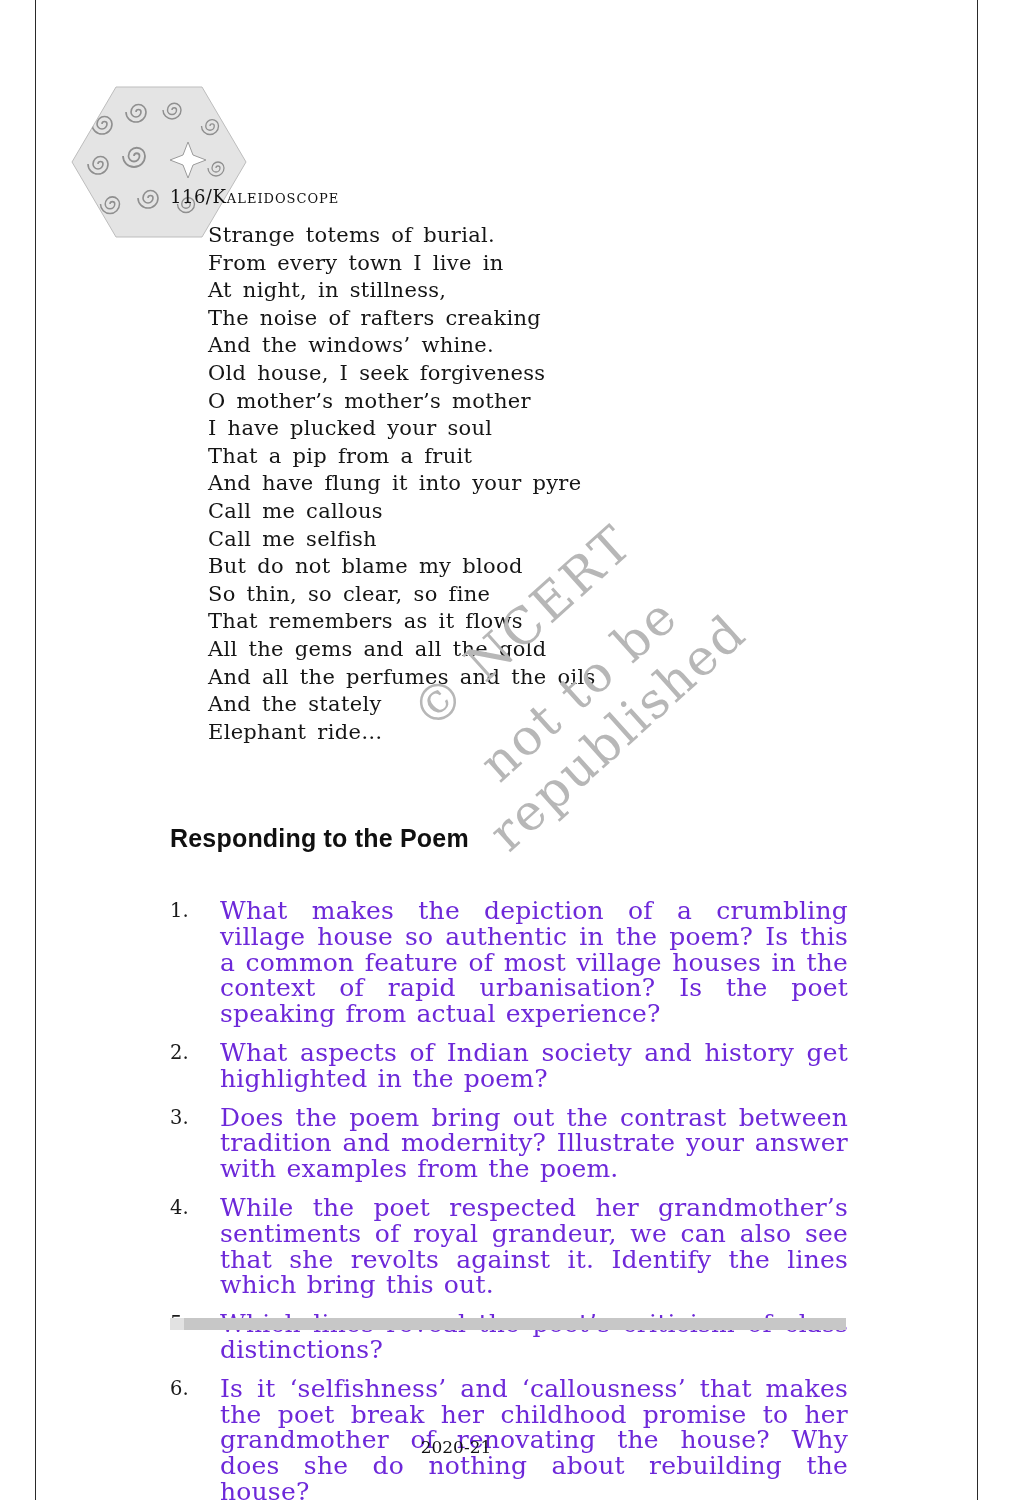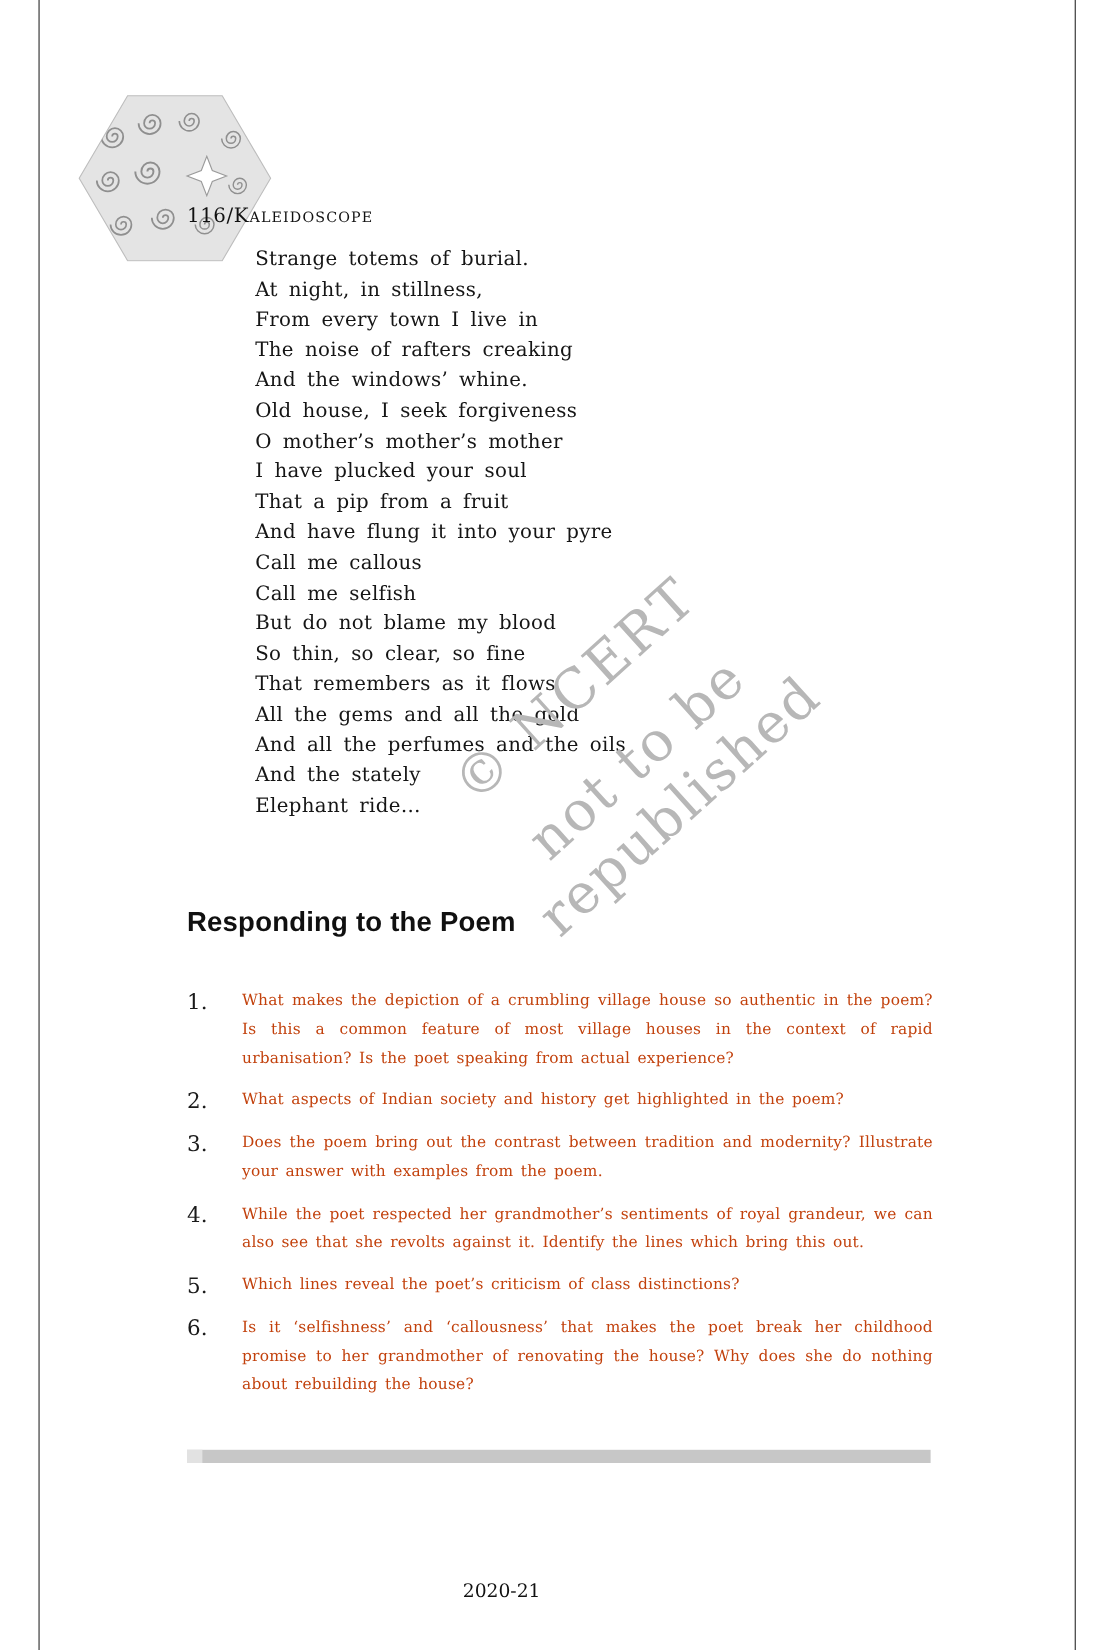--- a/index.html
+++ b/index.html
@@ -17,22 +17,22 @@
 
   .hex-motif{position:absolute;left:70px;top:86px;}
 
   .page-header{
     position:absolute;left:170px;top:186px;
     font-size:18px;letter-spacing:0.5px;color:#111;
   }
   .page-header .sc{font-variant:small-caps;letter-spacing:1px;}
 
   .poem{
-    position:absolute;left:232px;top:222px;
-    font-size:18px;line-height:27.6px;
+    position:absolute;left:208px;top:222px;
+    font-size:21px;line-height:27.6px;
     word-spacing:4px;letter-spacing:0.3px;color:#151515;
   }
 
   .watermark{
     position:absolute;left:290px;top:580px;width:560px;
     transform:rotate(-42deg);transform-origin:center;
     text-align:center;color:#b7b7b7;
     font-family:"DejaVu Serif","Liberation Serif",serif;
     pointer-events:none;
   }
@@ -44,22 +44,22 @@
     font-family:Liberation Sans, sans-serif;
     font-weight:bold;font-size:25px;color:#101010;letter-spacing:0.2px;
   }
 
   .questions{
     position:absolute;left:170px;top:898px;width:678px;
   }
   .q-row{display:flex;margin-bottom:13px;}
   .q-num{width:50px;flex:0 0 50px;font-size:19.5px;line-height:25.8px;}
   .q-text{
-    flex:1;font-size:14px;line-height:25.8px;
-    text-align:justify;word-spacing:2px;letter-spacing:0.2px;color:#c2410c;
+    flex:1;font-size:25px;line-height:25.8px;
+    text-align:justify;word-spacing:2px;letter-spacing:0.2px;color:#6d28d9;
   }
 
   .divider-bar{
     position:absolute;left:170px;top:1318px;width:676px;height:12px;
     background:#c7c7c7;
   }
   .divider-bar::before{
     content:"";position:absolute;left:0;top:0;width:14px;height:12px;background:#e2e2e2;
   }
 
@@ -100,22 +100,22 @@
       </g>
     </svg>
   </div>
 
   <div class="page-header">
     <span>116/</span><span class="sc">Kaleidoscope</span>
   </div>
 
   <div class="poem">
     <div>Strange totems of burial.</div>
+    <div>From every town I live in</div>
     <div>At night, in stillness,</div>
-    <div>From every town I live in</div>
     <div>The noise of rafters creaking</div>
     <div>And the windows’ whine.</div>
     <div>Old house, I seek forgiveness</div>
     <div>O mother’s mother’s mother</div>
     <div>I have plucked your soul</div>
     <div>That a pip from a fruit</div>
     <div>And have flung it into your pyre</div>
     <div>Call me callous</div>
     <div>Call me selfish</div>
     <div>But do not blame my blood</div>

